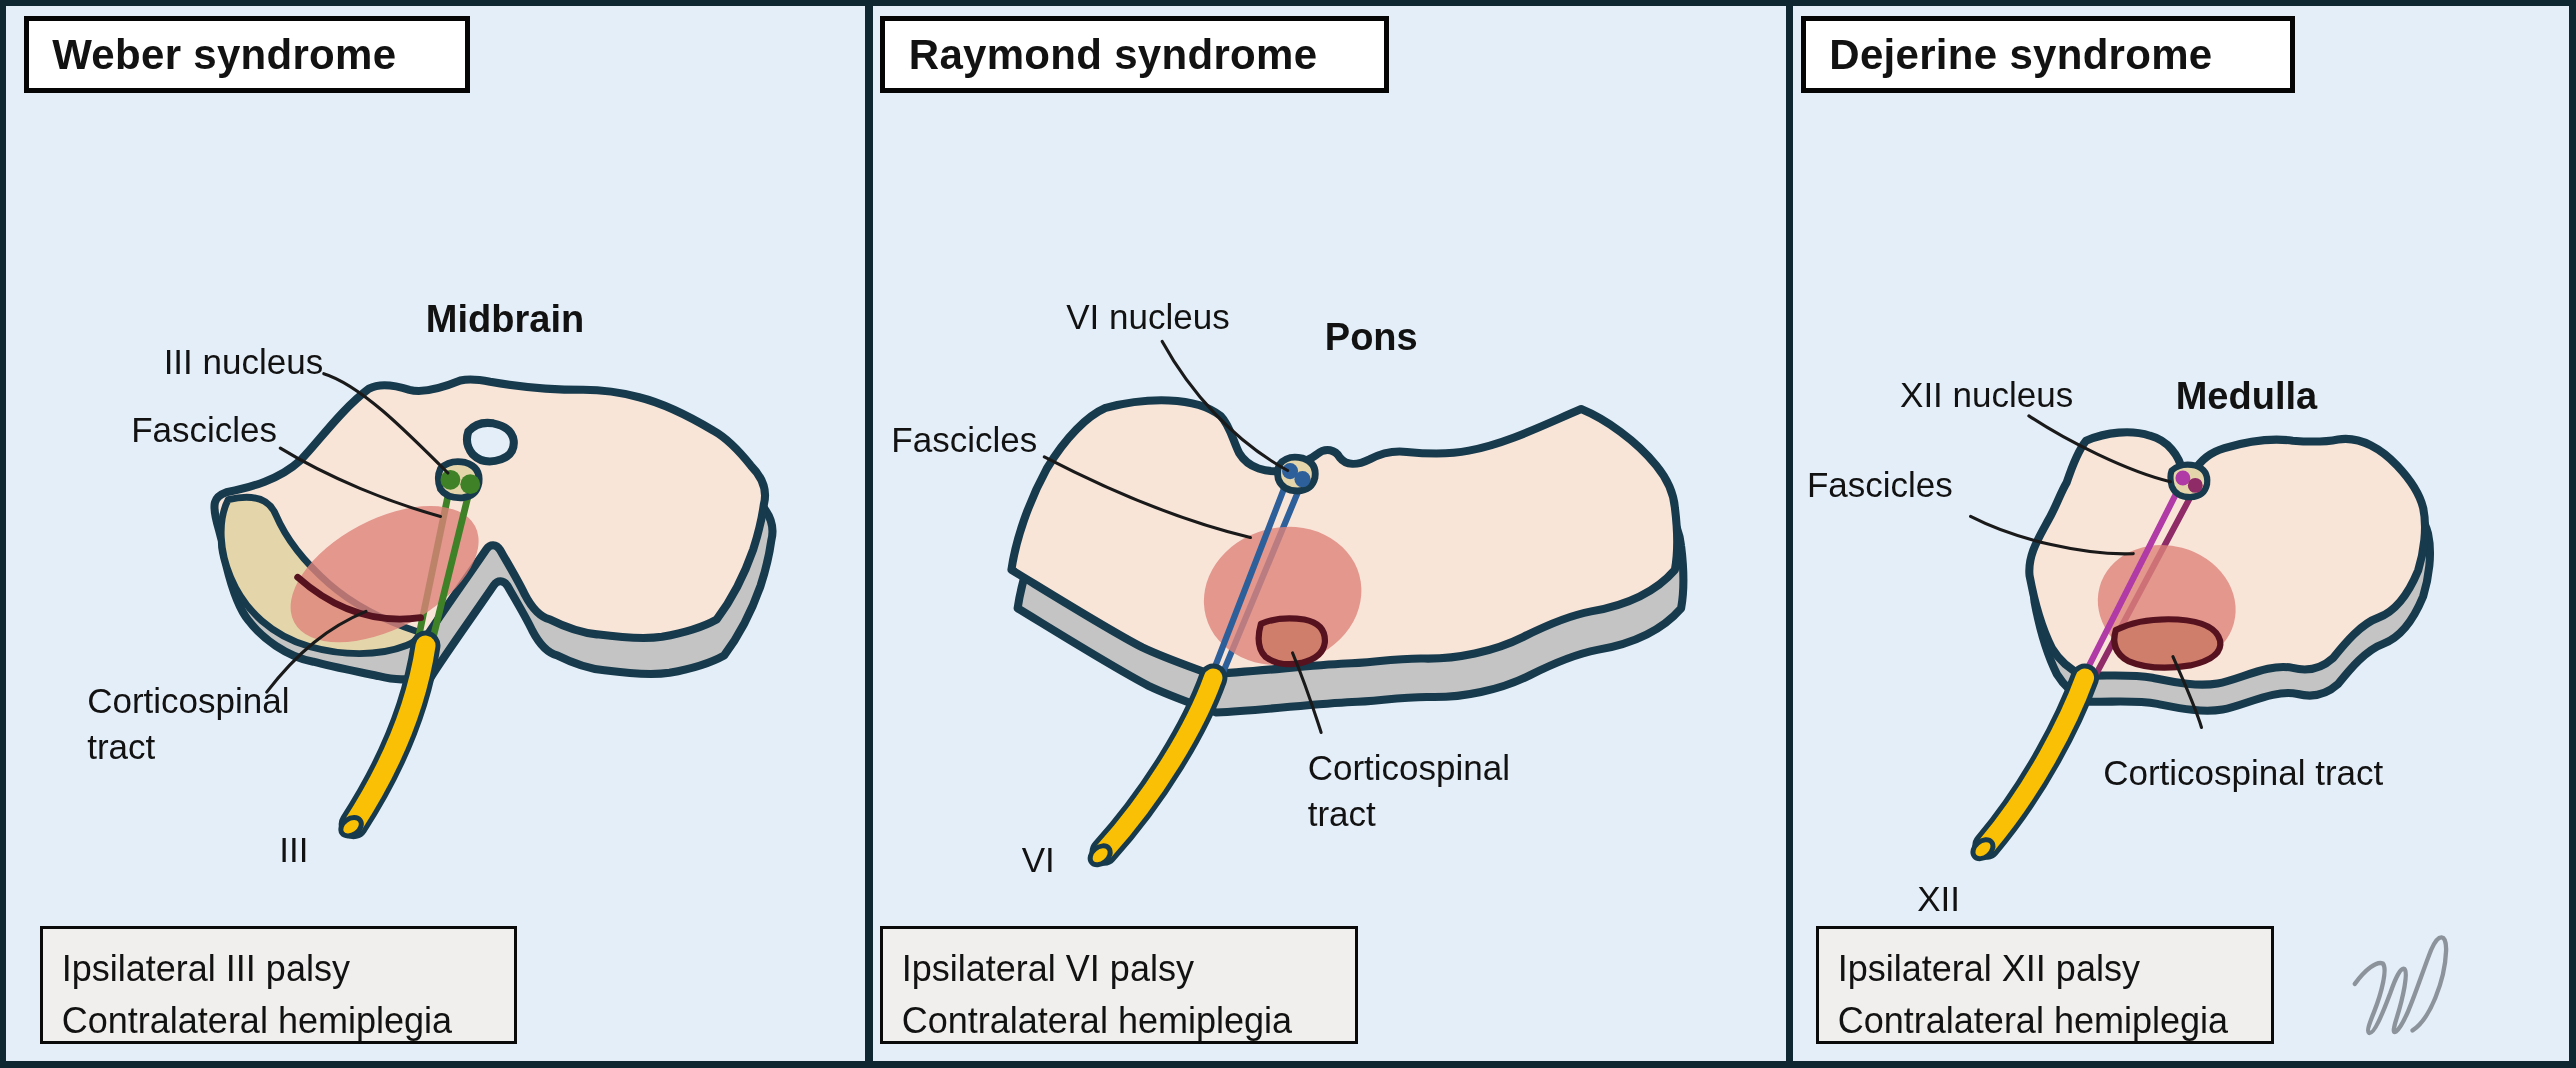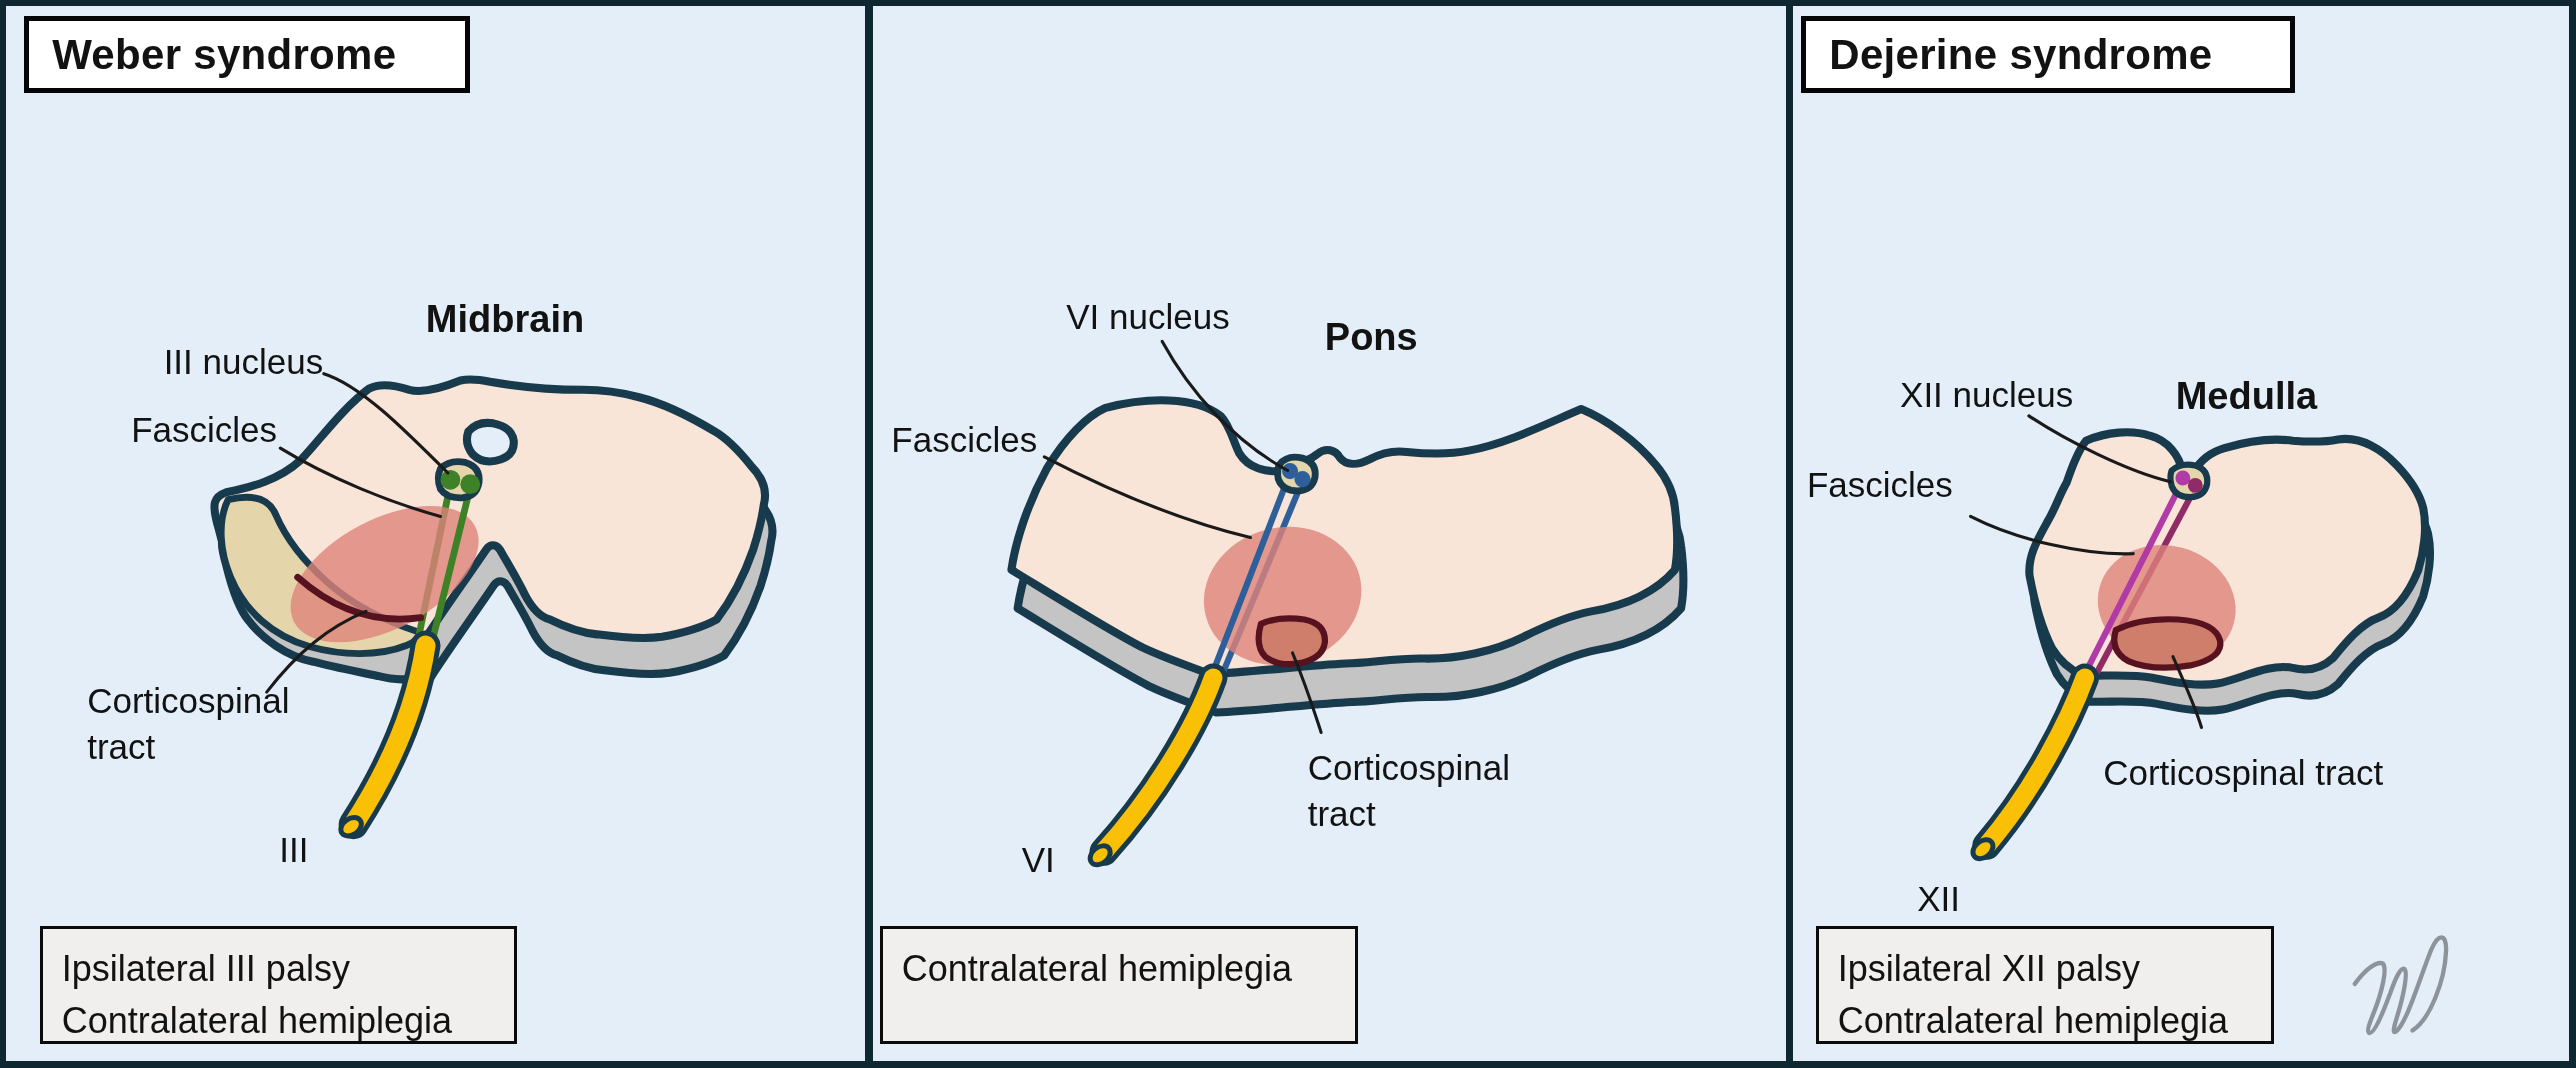--- a/index.html
+++ b/index.html
@@ -105,29 +105,33 @@
 
       <path d="M 548,1082 C 520,1160 455,1270 372,1362" stroke="var(--ink)" stroke-width="46" stroke-linecap="round" fill="none"></path>
       <path d="M 548,1082 C 520,1160 455,1270 372,1362" stroke="var(--yellow)" stroke-width="30" stroke-linecap="round" fill="none"></path>
       <ellipse cx="366" cy="1368" rx="18" ry="13" transform="rotate(-40 366 1368)" fill="var(--yellow)" stroke="var(--ink)" stroke-width="8"></ellipse>
 
       <path class="leader" d="M 466,540 C 510,620 580,700 668,748"></path>
       <path class="leader" d="M 276,726 C 380,780 500,830 608,856"></path>
       <path class="leader" d="M 676,1042 C 700,1100 712,1140 722,1170"></path>
     </svg>
 
+    <div class="titlebox" style="left:7.5px;top:10px;width:509px;height:77px">
+      <span>Raymond syndrome</span>
+    </div>
     <div class="region-name" style="left:402px;top:310px;width:143px">Pons</div>
     <div class="lbl right" style="left:137px;top:288px;width:220px">VI nucleus</div>
     <div class="lbl" style="left:18.6px;top:411px">Fascicles</div>
     <div class="lbl center" style="left:435px;top:739px;width:292px">
       <div>Corticospinal</div>
       <div>tract</div>
     </div>
     <div class="lbl center" style="left:149px;top:831px;width:50px">VI</div>
     <div class="findings" style="left:7.5px;top:920px;width:478px;height:118px">
+      <div>Ipsilateral VI palsy</div>
       <div>Contralateral hemiplegia</div>
     </div>
   </div>
 
   <div class="panel p3">
     <svg class="art" width="776" height="1055" viewBox="0 0 1250 1699">
       <g transform="translate(8,42)">
         <path class="grayslab" d="M 472,700 C 505,686 545,682 575,692 C 605,700 622,725 627,748 C 632,760 640,760 646,750 C 658,728 675,718 695,712 C 735,700 775,696 805,700 C 830,702 858,702 878,698 C 915,692 950,715 973,740 C 990,758 1008,780 1015,808 C 1022,840 1016,880 1007,909 C 990,950 970,975 943,985 C 915,995 890,1025 870,1050 C 850,1068 828,1072 805,1066 C 765,1058 720,1085 684,1091 C 650,1097 610,1088 579,1082 C 540,1075 500,1080 466,1078 C 445,1068 428,1052 417,1034 C 400,1000 388,955 381,917 C 378,885 395,858 409,832 C 425,805 430,785 441,767 C 450,740 460,715 472,700 Z"></path>
       </g>
       <path class="outline" d="M 472,700 C 505,686 545,682 575,692 C 605,700 622,725 627,748 C 632,760 640,760 646,750 C 658,728 675,718 695,712 C 735,700 775,696 805,700 C 830,702 858,702 878,698 C 915,692 950,715 973,740 C 990,758 1008,780 1015,808 C 1022,840 1016,880 1007,909 C 990,950 970,975 943,985 C 915,995 890,1025 870,1050 C 850,1068 828,1072 805,1066 C 765,1058 720,1085 684,1091 C 650,1097 610,1088 579,1082 C 540,1075 500,1080 466,1078 C 445,1068 428,1052 417,1034 C 400,1000 388,955 381,917 C 378,885 395,858 409,832 C 425,805 430,785 441,767 C 450,740 460,715 472,700 Z"></path>

